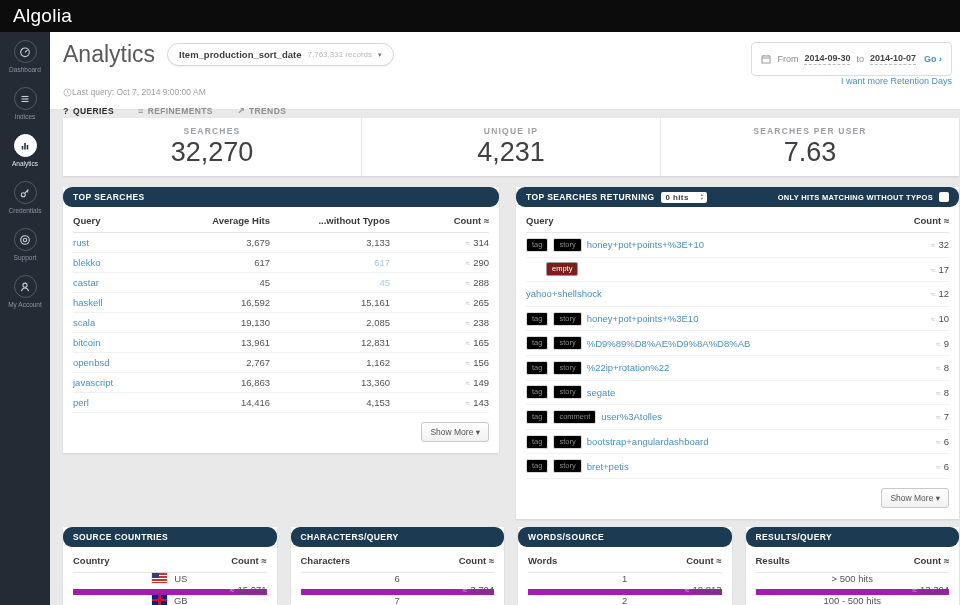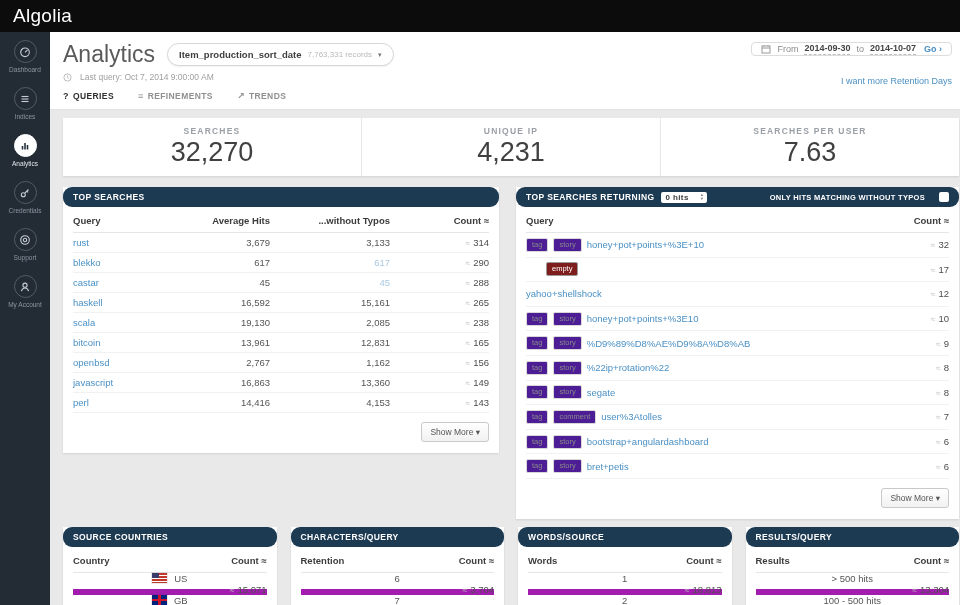--- a/index.html
+++ b/index.html
@@ -28,29 +28,29 @@
   .header { background:#fff; border-bottom:1px solid #e3e3e3; height:78px; position:relative;
             padding:9px 8px 0 13px; }
   .title-row { display:flex; align-items:center; gap:12px; }
   .page-title { font-size:23px; font-weight:300; color:#5a5a5a; }
   .index-pill { display:inline-flex; align-items:center; gap:6px; height:23px; padding:0 11px;
                 border:1px solid #d6d6d6; border-radius:12px; background:#fff;
                 box-shadow:0 1px 1px rgba(0,0,0,.05); cursor:pointer; }
   .index-name { font-size:9.5px; font-weight:bold; color:#3f3f3f; }
   .index-records { font-size:8px; color:#b9b9b9; }
   .caret { font-size:7px; color:#777; }
-  .last-query { display:flex; align-items:center; gap:8px; margin-top:4px; font-size:8.5px; color:#a0a0a0; }
+  .last-query { display:flex; align-items:center; gap:0; margin-top:19px; font-size:8.5px; color:#a0a0a0; }
   .tabs { display:flex; gap:24px; margin-top:9px; }
   .tab { display:flex; align-items:center; gap:4px; font-size:8.5px; font-weight:bold; color:#8f8f8f;
          letter-spacing:.4px; cursor:pointer; padding-bottom:6px; }
   .tab.active { color:#2f2f2f; }
   .tab-icon { font-size:9px; color:#8f8f8f; }
   .tab.active .tab-icon { color:#2f2f2f; }
   .date-pill { position:absolute; top:10px; right:8px; display:flex; align-items:center; gap:6px;
-               border:1px solid #dcdcdc; border-radius:4px; background:#fff; padding:0 9px;
+               border:1px solid #dcdcdc; border-radius:4px; background:#fff; padding:10px 9px;
                font-size:9px; color:#8b8b8b; }
   .date-value { font-size:9px; font-weight:bold; color:#444; border-bottom:1px dashed #bdbdbd;
                 cursor:pointer; padding-bottom:1px; }
   .go-link { color:#4a90c4; font-weight:bold; cursor:pointer; margin-left:2px; }
   .retention-link { position:absolute; top:44px; right:8px; font-size:9px; color:#4a90c4;
                     text-decoration:none; cursor:pointer; }
 
   
   .stats { display:flex; background:#fff; margin:8px 1px 0 13px; box-shadow:0 1px 2px rgba(0,0,0,.1); }
   .stat { flex:1; text-align:center; padding:8px 0 10px; }
@@ -62,21 +62,21 @@
   .panels-top { display:grid; grid-template-columns:436px 1fr; gap:17px; margin:11px 1px 0 13px;
                 align-items:start; }
   .panels-bottom { display:grid; grid-template-columns:repeat(4,1fr); gap:14px; margin:8px 1px 0 13px; }
   .panel { background:#fff; box-shadow:0 1px 2px rgba(0,0,0,.1); }
   .panel-header { background:#1d3a53; height:20px; display:flex; align-items:center; padding:0 10px;
                   color:#fff; font-size:8.5px; font-weight:bold; letter-spacing:.4px;border-radius:9px; }
   .hits-select { display:inline-flex; align-items:center; gap:12px; background:#fff; color:#3d3d3d;
                  border-radius:2px; font-size:8px; font-weight:bold; padding:1px 4px; margin-left:7px;
                  cursor:pointer; }
   .stepper { display:flex; flex-direction:column; font-size:4.5px; line-height:4px; color:#777; }
-  .ph-right { margin-left:auto; display:flex; align-items:flex-end; gap:14px; }
+  .ph-right { margin-left:auto; display:flex; align-items:flex-end; gap:6px; }
   .ph-right-label { font-size:7.5px; font-weight:bold; letter-spacing:.3px; }
   .checkbox { width:10px; height:10px; background:#fff; border-radius:2px; cursor:pointer; }
 
   .tbl { padding:0 10px; }
   .thead { display:flex; padding:8px 0 6px; border-bottom:1px solid #e6e6e6; font-weight:bold;
            color:#3c3c3c; font-size:9.5px; }
   .c-query { flex:1; }
   .c-avg { width:105px; text-align:right; }
   .c-typos { width:120px; text-align:right; }
   .c-count { width:99px; text-align:right; }
@@ -88,21 +88,21 @@
   .cnum { color:#4d4d4d; }
   .show-more-wrap { display:flex; justify-content:flex-end; padding:9px 0 11px;align-items:flex-end; }
   .show-more { font-size:8.5px; color:#555; border:1px solid #c9c9c9; border-radius:3px;
                background:linear-gradient(#fff,#f1f1f1); padding:4px 8px; cursor:pointer;
                font-family:inherit; }
 
   .thead.r .th-query { flex:1; }
   .rrow { display:flex; align-items:center; height:24.6px; border-bottom:1px solid #f1f1f1;
           gap:5px; font-size:9.5px; }
   .rcount { margin-left:auto; }
-  .tag-pill { font-size:7.5px; color:#8a8a8a; background:#4c1d95; border:1px solid #d8d8d8;
+  .tag-pill { font-size:7.5px; color:#8a8a8a; background:#000000; border:1px solid #d8d8d8;
               border-radius:2px; padding:1px 5px; line-height:10px; }
   .tag-pill.dark { background:#7f1d1d; color:#fff; border-color:#999;margin-left:20px; }
 
   .brow { display:flex; align-items:center; height:22px; border-bottom:6px solid #a21caf;
           font-size:9.5px; color:#555;flex-direction:column; }
   .blabel { display:flex; align-items:center; }
   .bcount { margin-left:auto; }
 
   .flag { width:15px; height:10px; display:inline-block; position:relative; margin-right:7px;
           box-shadow:0 0 0 1px rgba(0,0,0,.08); flex:none; }
@@ -432,21 +432,21 @@
         </div>
       </div>
     </div>
 
     <div class="panel">
       <div class="panel-header">
           <span>CHARACTERS/QUERY</span>
         </div>
       <div class="tbl">
         <div class="thead">
-          <span class="c-query">Retention</span>
+          <span class="c-query">Characters</span>
           <span class="bcount">Count ≈</span>
         </div>
         <div class="brow">
           <span class="blabel">6</span>
           <span class="bcount"><span class="approx">≈</span><span class="cnum">3,704</span></span>
         </div>
         <div class="brow">
           <span class="blabel">7</span>
           <span class="bcount"><span class="approx">≈</span><span class="cnum">3,651</span></span>
         </div>

